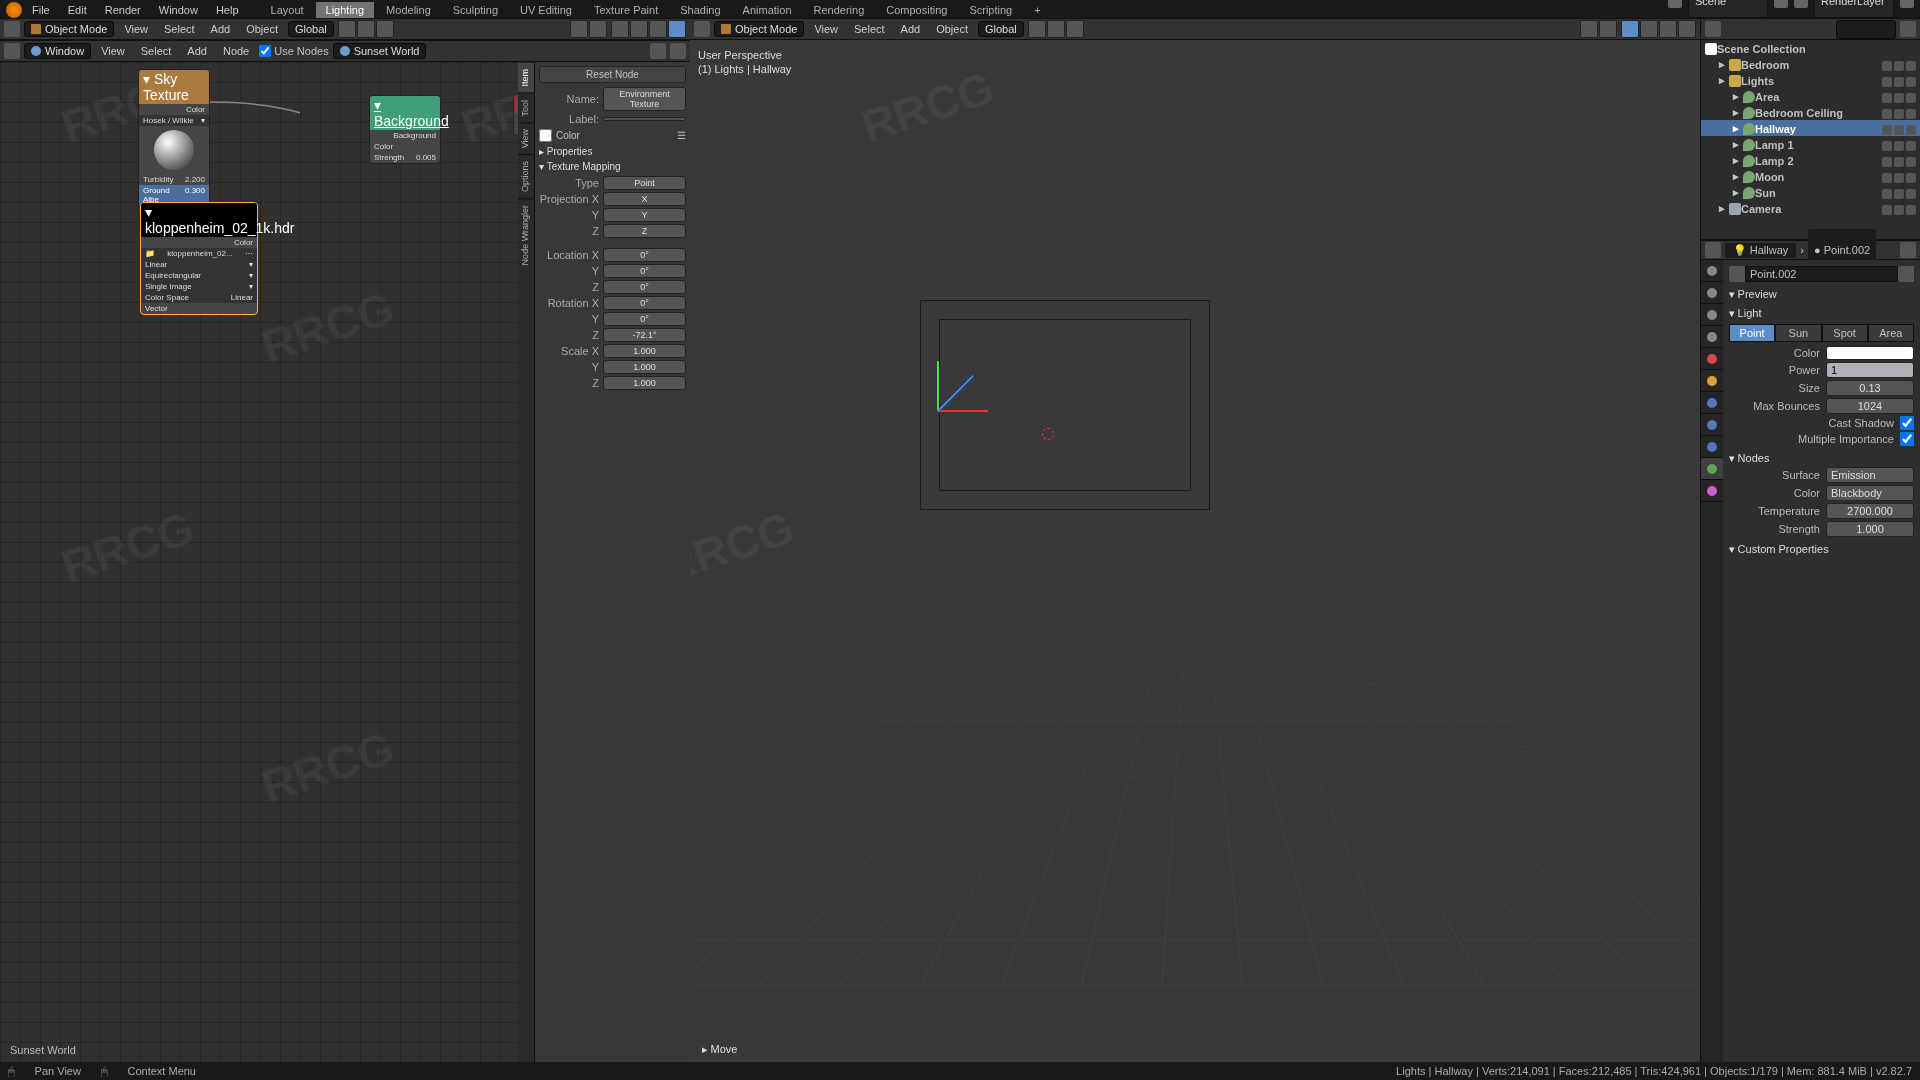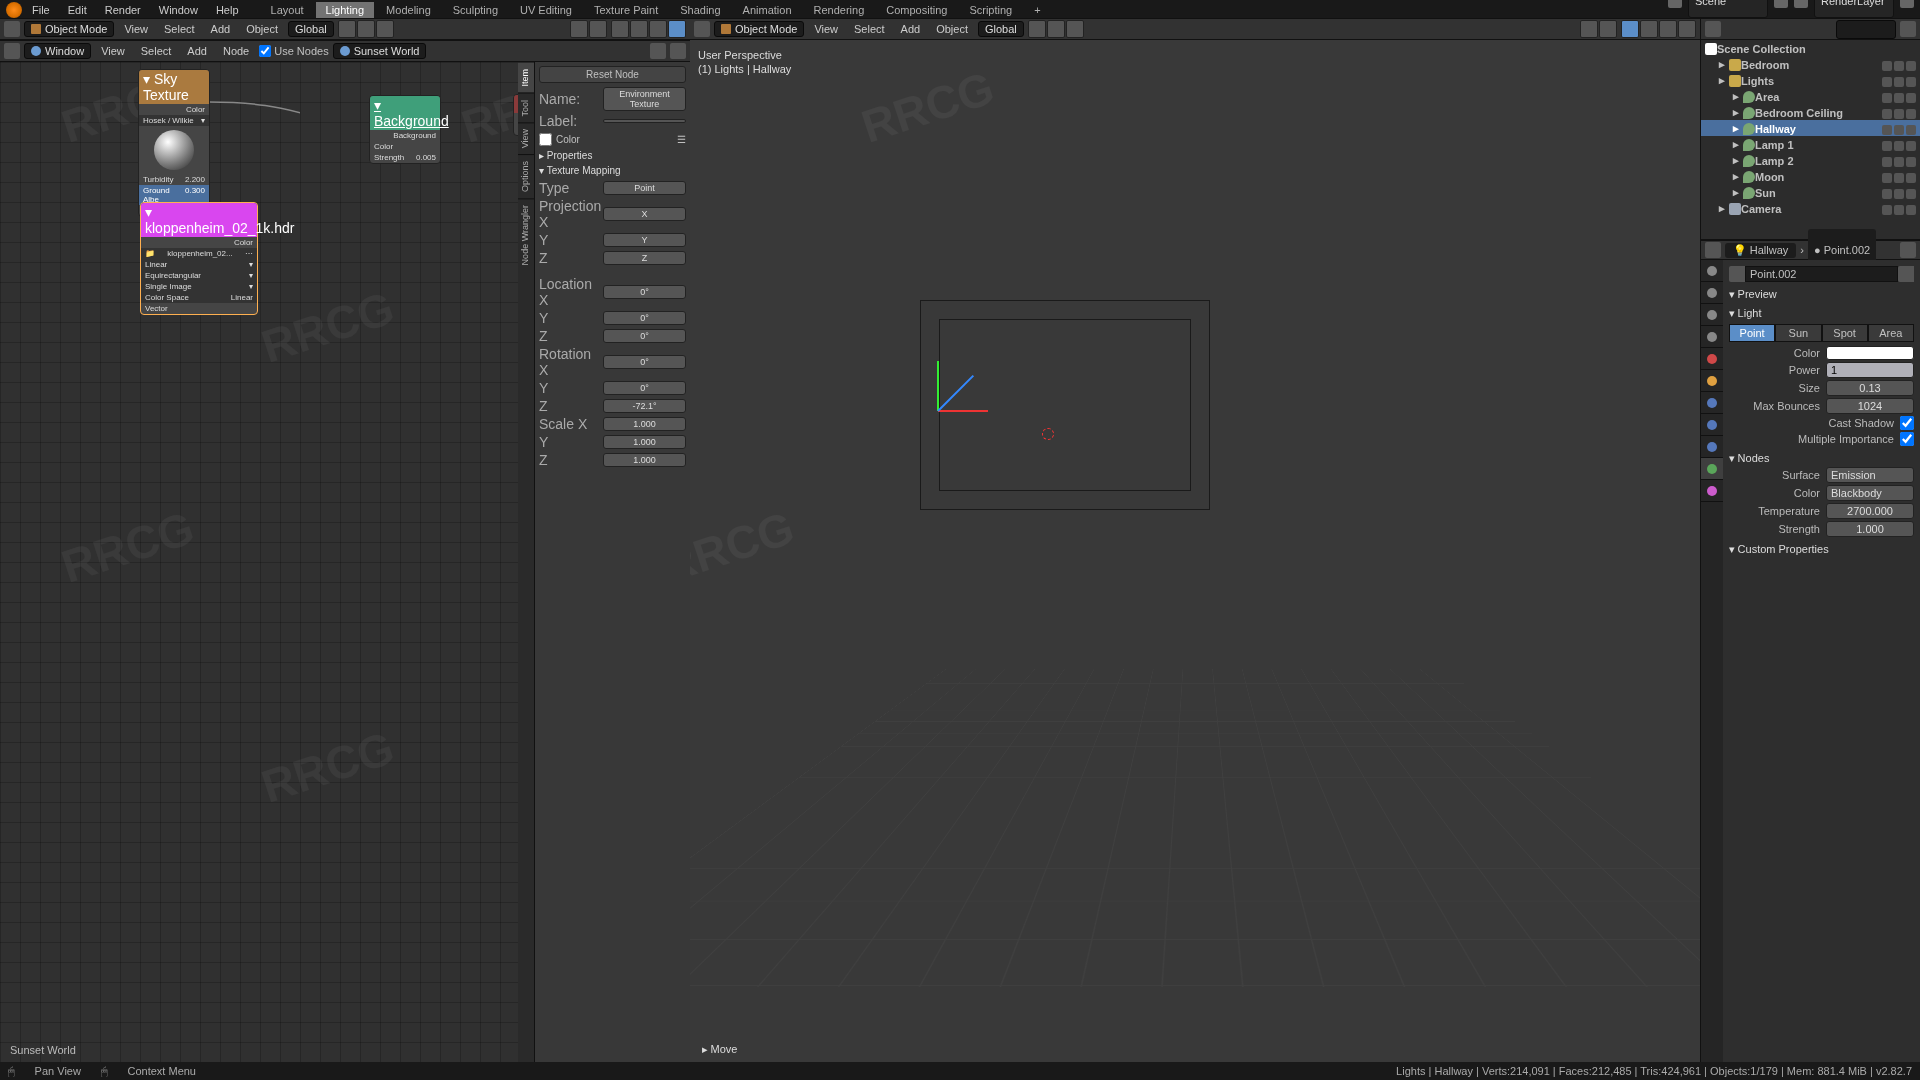--- a/index.html
+++ b/index.html
@@ -38,30 +38,30 @@
 .render-view { height:426px; background:#1d1d1d; position:relative; overflow:hidden; }
 .render-status { position:absolute; top:6px; left:10px; color:#ddd; }
 .render-image { position:absolute; top:46px; left:38px; width:596px; height:354px; background:linear-gradient(160deg,#3a2612 0%,#5a3b1a 40%,#2b1a09 100%); box-shadow:inset 0 0 40px #000; }
 .render-image::after { content:""; position:absolute; right:60px; top:20px; width:140px; height:120px; background:linear-gradient(#0a0a0f,#0f0f14); border:10px solid #26190b; }
 
 
 .node-editor { flex:1; position:relative; background:#303030; background-image:linear-gradient(rgba(0,0,0,.2) 1px,transparent 1px),linear-gradient(90deg,rgba(0,0,0,.2) 1px,transparent 1px); background-size:20px 20px; overflow:hidden; }
 .node { position:absolute; background:#454545; border:1px solid #222; border-radius:4px; font-size:8px; color:#ddd; }
 .node .node-title { background:#aa7a3f; color:#fff; padding:1px 4px; border-radius:3px 3px 0 0; font-size:14px; }
 .node.bg .node-title { background:#3f9f7a;text-decoration:underline; }
-.node.img .node-title { background:#d946ef; }
+.node.img .node-title { background:#000000; }
 .node .row { display:flex; justify-content:space-between; padding:1px 4px; }
 .node .swatch { width:40px; height:40px; background:radial-gradient(circle at 35% 30%,#fff,#777 60%,#222); border-radius:50%; margin:4px auto; }
 .node-footer-label { position:absolute; bottom:6px; left:10px; color:#bbb; }
 
 
 .node-sidepanel { position:absolute; top:0; right:0; bottom:0; width:156px; background:#383838; border-left:1px solid #111; padding:4px; font-size:10px; overflow-y:auto; }
 .node-sidepanel .panel-btn { background:#444; border:1px solid #222; border-radius:3px; padding:2px 6px; text-align:center; margin-bottom:4px; }
 .node-sidepanel .field { display:flex; gap:4px; margin:2px 0; align-items:center; }
-.node-sidepanel .field label { width:60px; color:#aaa; font-size:14px; }
+.node-sidepanel .field label { width:60px; text-align:right; color:#aaa; font-size:11px; }
 .node-sidepanel .field .input { flex:1; background:#555; border:1px solid #222; border-radius:3px; padding:1px 4px; text-align:center; color:#ddd; font-size:9px; }
 .node-sidepanel .section { margin:4px 0; color:#ddd; }
 .node-sidepanel .cb { display:flex; align-items:center; gap:4px; }
 .vert-tabs { position:absolute; right:156px; top:0; bottom:0; width:16px; background:#2a2a2a; display:flex; flex-direction:column; }
 .vert-tab { writing-mode:vertical-rl; transform:rotate(180deg); padding:6px 2px; font-size:9px; color:#aaa; border-bottom:1px solid #111; }
 .vert-tab.active { background:#454545; color:#fff; }
 
 
 .viewport3d { flex:1; background:#393939; position:relative; overflow:hidden; }
 .view-text { position:absolute; top:8px; left:8px; color:#ddd; line-height:14px; }

